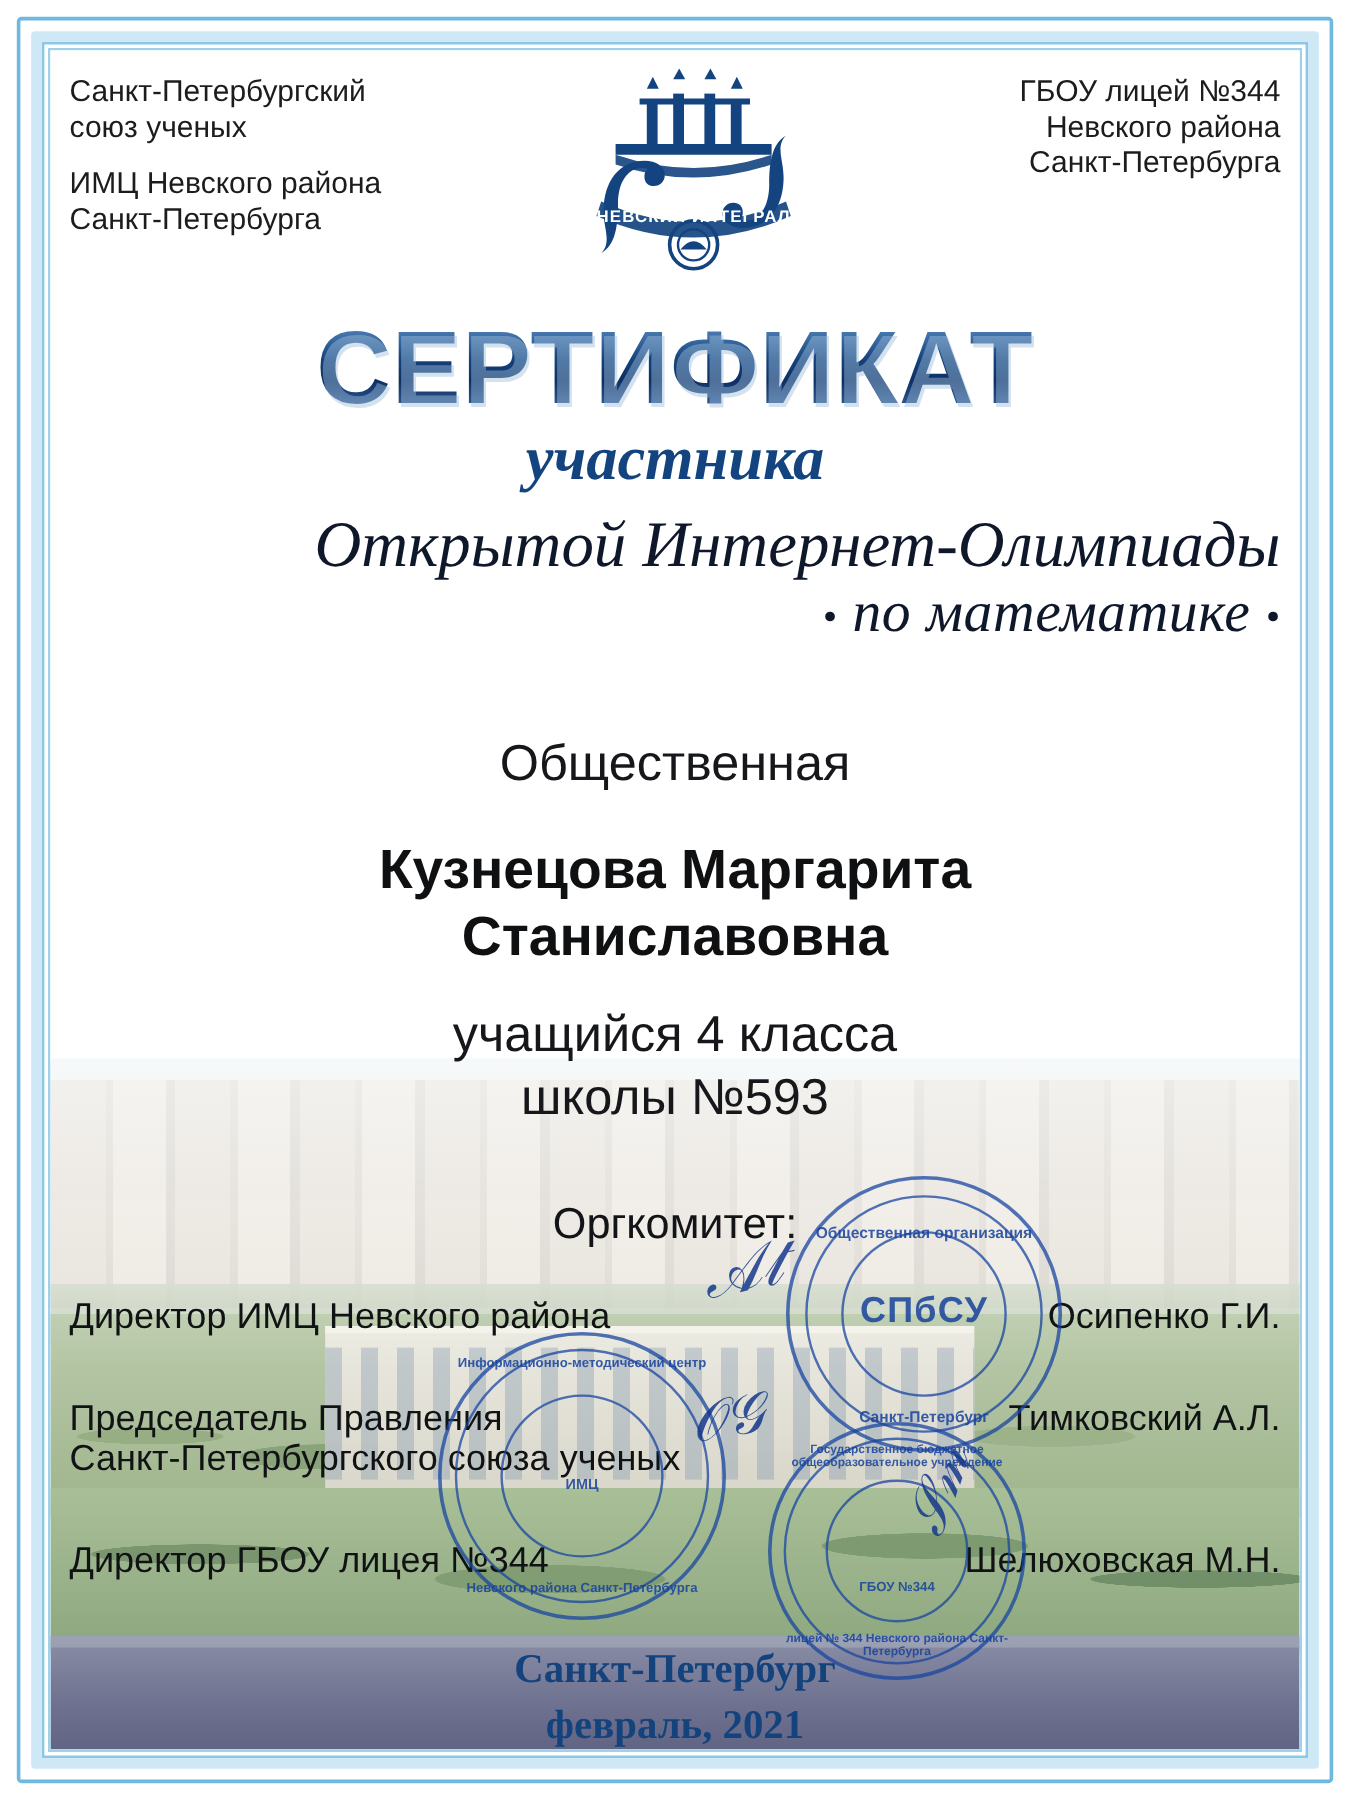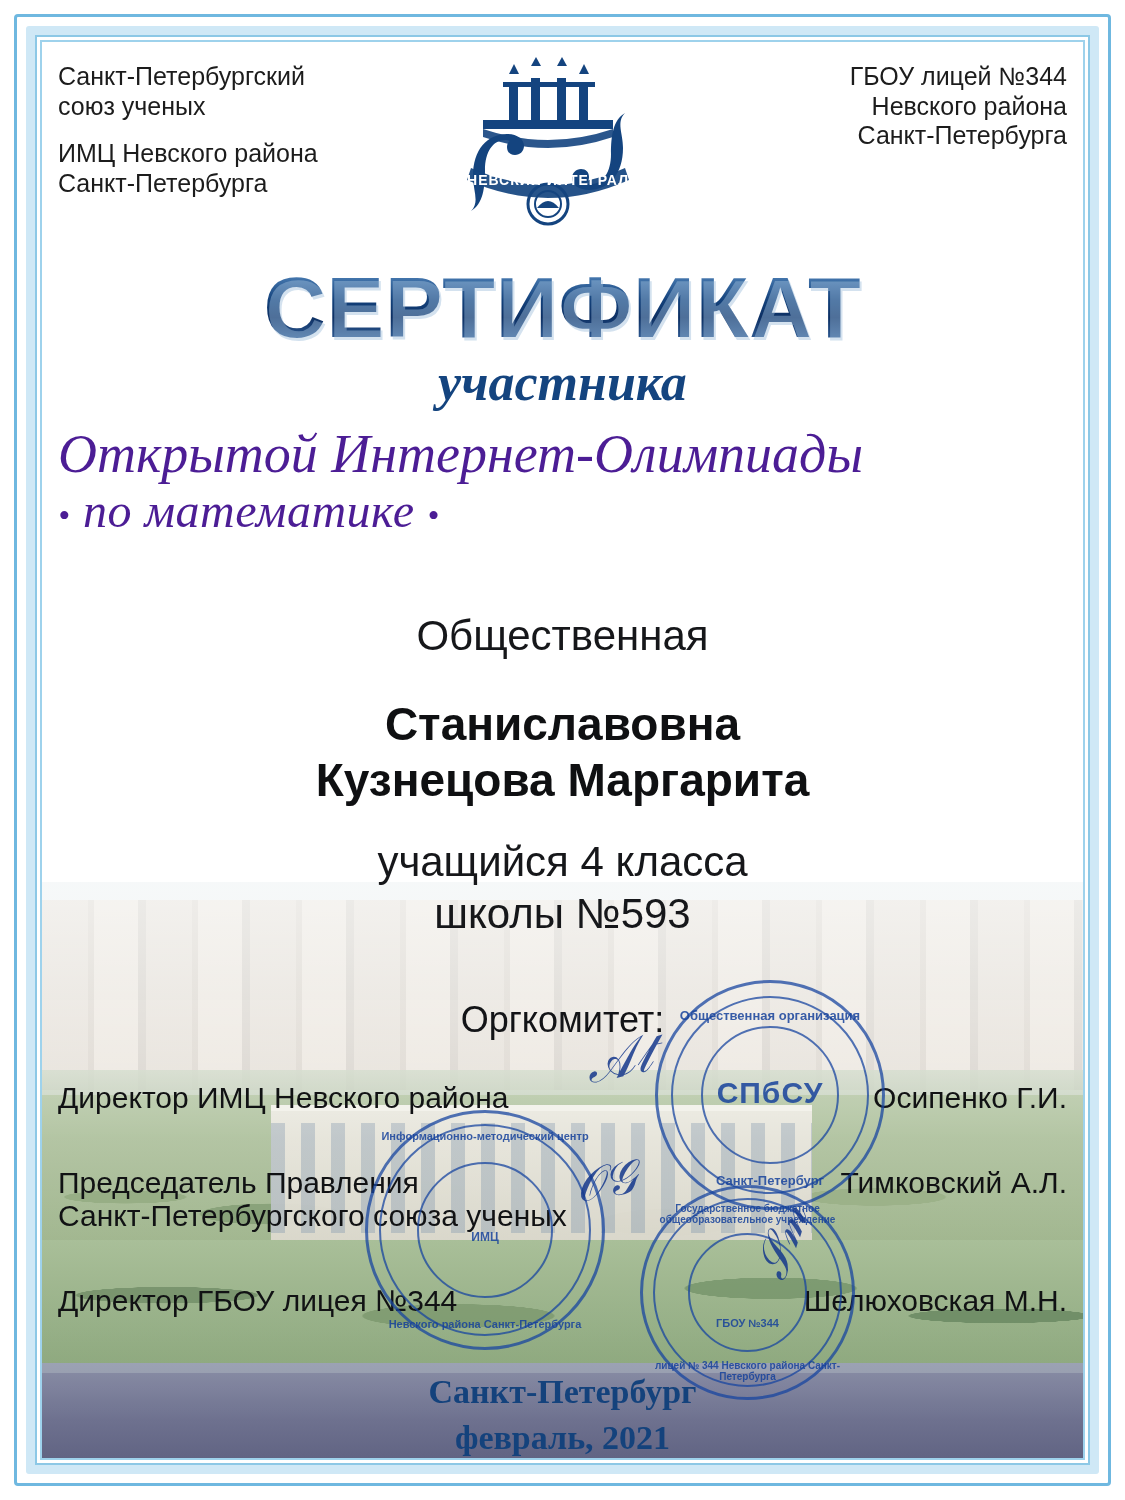--- a/index.html
+++ b/index.html
@@ -159,21 +159,21 @@
     line-height: 1.18;
     width: 330px;
   }
   .org-right { text-align: right; }
   .org-block { margin-bottom: 18px; }
   .org-block:last-child { margin-bottom: 0; }
 
   .emblem {
     width: 300px;
     display: flex;
-    justify-content: flex-start;
+    justify-content: flex-end;
     align-items: flex-start;
     position: relative;
     top: -6px;
   }
 
   
   .title-main {
     text-align: center;
     margin-top: 26px;
     font-family: "Liberation Sans", sans-serif;
@@ -190,26 +190,26 @@
   .title-sub {
     text-align: center;
     margin-top: -4px;
     font-family: "Liberation Serif", serif;
     font-style: italic;
     font-weight: bold;
     font-size: 52px;
     color: #14447f;
   }
   .title-event {
-    text-align: left;
+    text-align: right;
     margin-top: 12px;
     font-family: "Liberation Serif", serif;
     font-style: italic;
     font-size: 54px;
-    color: #4c1d95;
+    color: #0f172a;
     line-height: 1.12;
   }
   .title-event .sub-line {
     font-style: italic;
     font-size: 48px;
     letter-spacing: .5px;
   }
   .bullet { font-size: 34px; vertical-align: middle; }
 
   
@@ -283,21 +283,21 @@
     text-align: center;
     color: rgba(22,66,155,0.85);
     font-weight: bold;
     font-family: "Liberation Sans", sans-serif;
   }
   #stamp-spbsu { left: 655px; top: 980px; width: 230px; height: 230px; }
   #stamp-spbsu .r1 { left: 0; top: 0; right: 0; bottom: 0; }
   #stamp-spbsu .r2 { left: 16px; top: 16px; right: 16px; bottom: 16px; border-width: 2px; }
   #stamp-spbsu .r3 { left: 46px; top: 46px; right: 46px; bottom: 46px; border-width: 2px; }
   #stamp-spbsu .label { top: 96px; font-size: 30px; letter-spacing: 1px; }
-  #stamp-spbsu .arc-top { top: 28px; font-size: 13px; }
+  #stamp-spbsu .arc-top { top: 40px; font-size: 13px; }
   #stamp-spbsu .arc-bottom { bottom: 22px; font-size: 13px; }
 
   #stamp-imc { left: 365px; top: 1110px; width: 240px; height: 240px; }
   #stamp-imc .r1 { left: 0; top: 0; right: 0; bottom: 0; }
   #stamp-imc .r2 { left: 14px; top: 14px; right: 14px; bottom: 14px; border-width: 2px; }
   #stamp-imc .r3 { left: 52px; top: 52px; right: 52px; bottom: 52px; border-width: 2px; }
   #stamp-imc .label { top: 120px; font-size: 12px; }
   #stamp-imc .arc-top { top: 20px; font-size: 11px; }
   #stamp-imc .arc-bottom { bottom: 20px; font-size: 11px; }
 
@@ -401,22 +401,22 @@
       <div>Открытой Интернет-Олимпиады</div>
       <div class="sub-line">
         <span class="bullet">•</span>
         <span>по математике</span>
         <span class="bullet">•</span>
       </div>
     </div>
 
     <div class="award-intro">Общественная</div>
     <div class="recipient">
+      <div>Кузнецова Маргарита</div>
       <div>Станиславовна</div>
-      <div>Кузнецова Маргарита</div>
     </div>
     <div class="recipient-info">
       <div>учащийся 4 класса</div>
       <div>школы №593</div>
     </div>
 
     <div class="orgcom">Оргкомитет:</div>
 
     <div class="sign-rows">
       <div class="sign-row">

